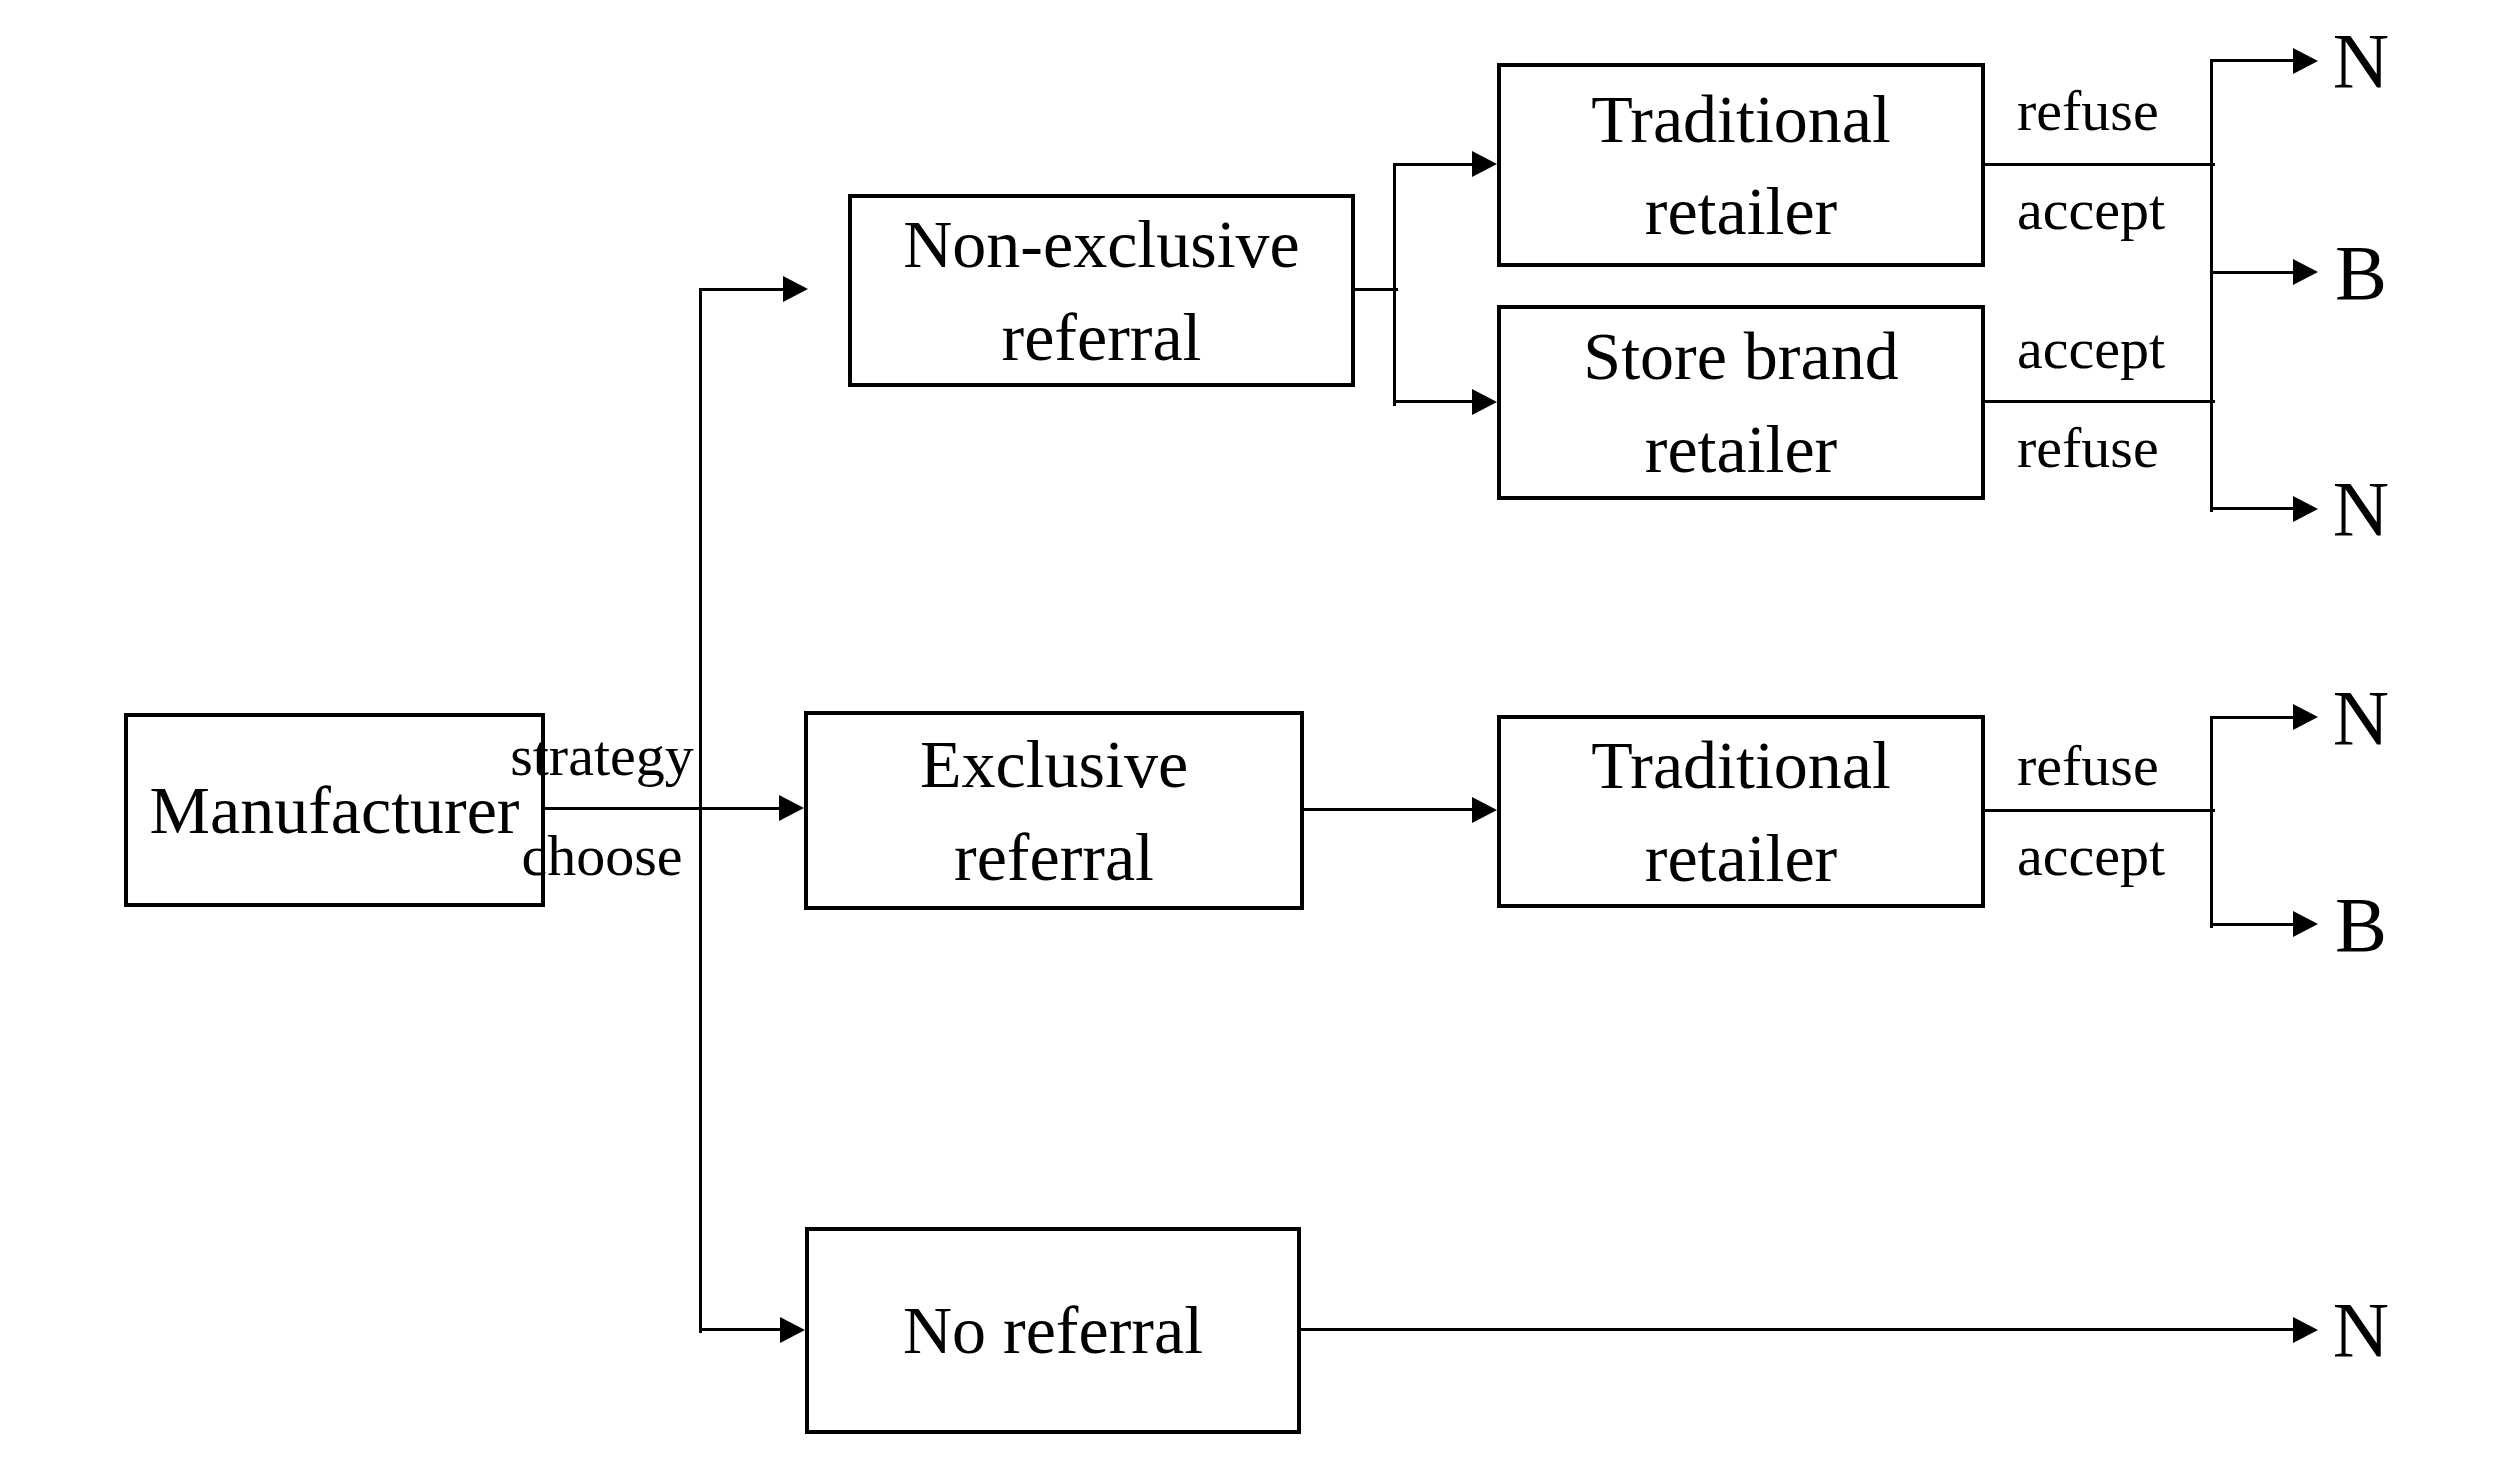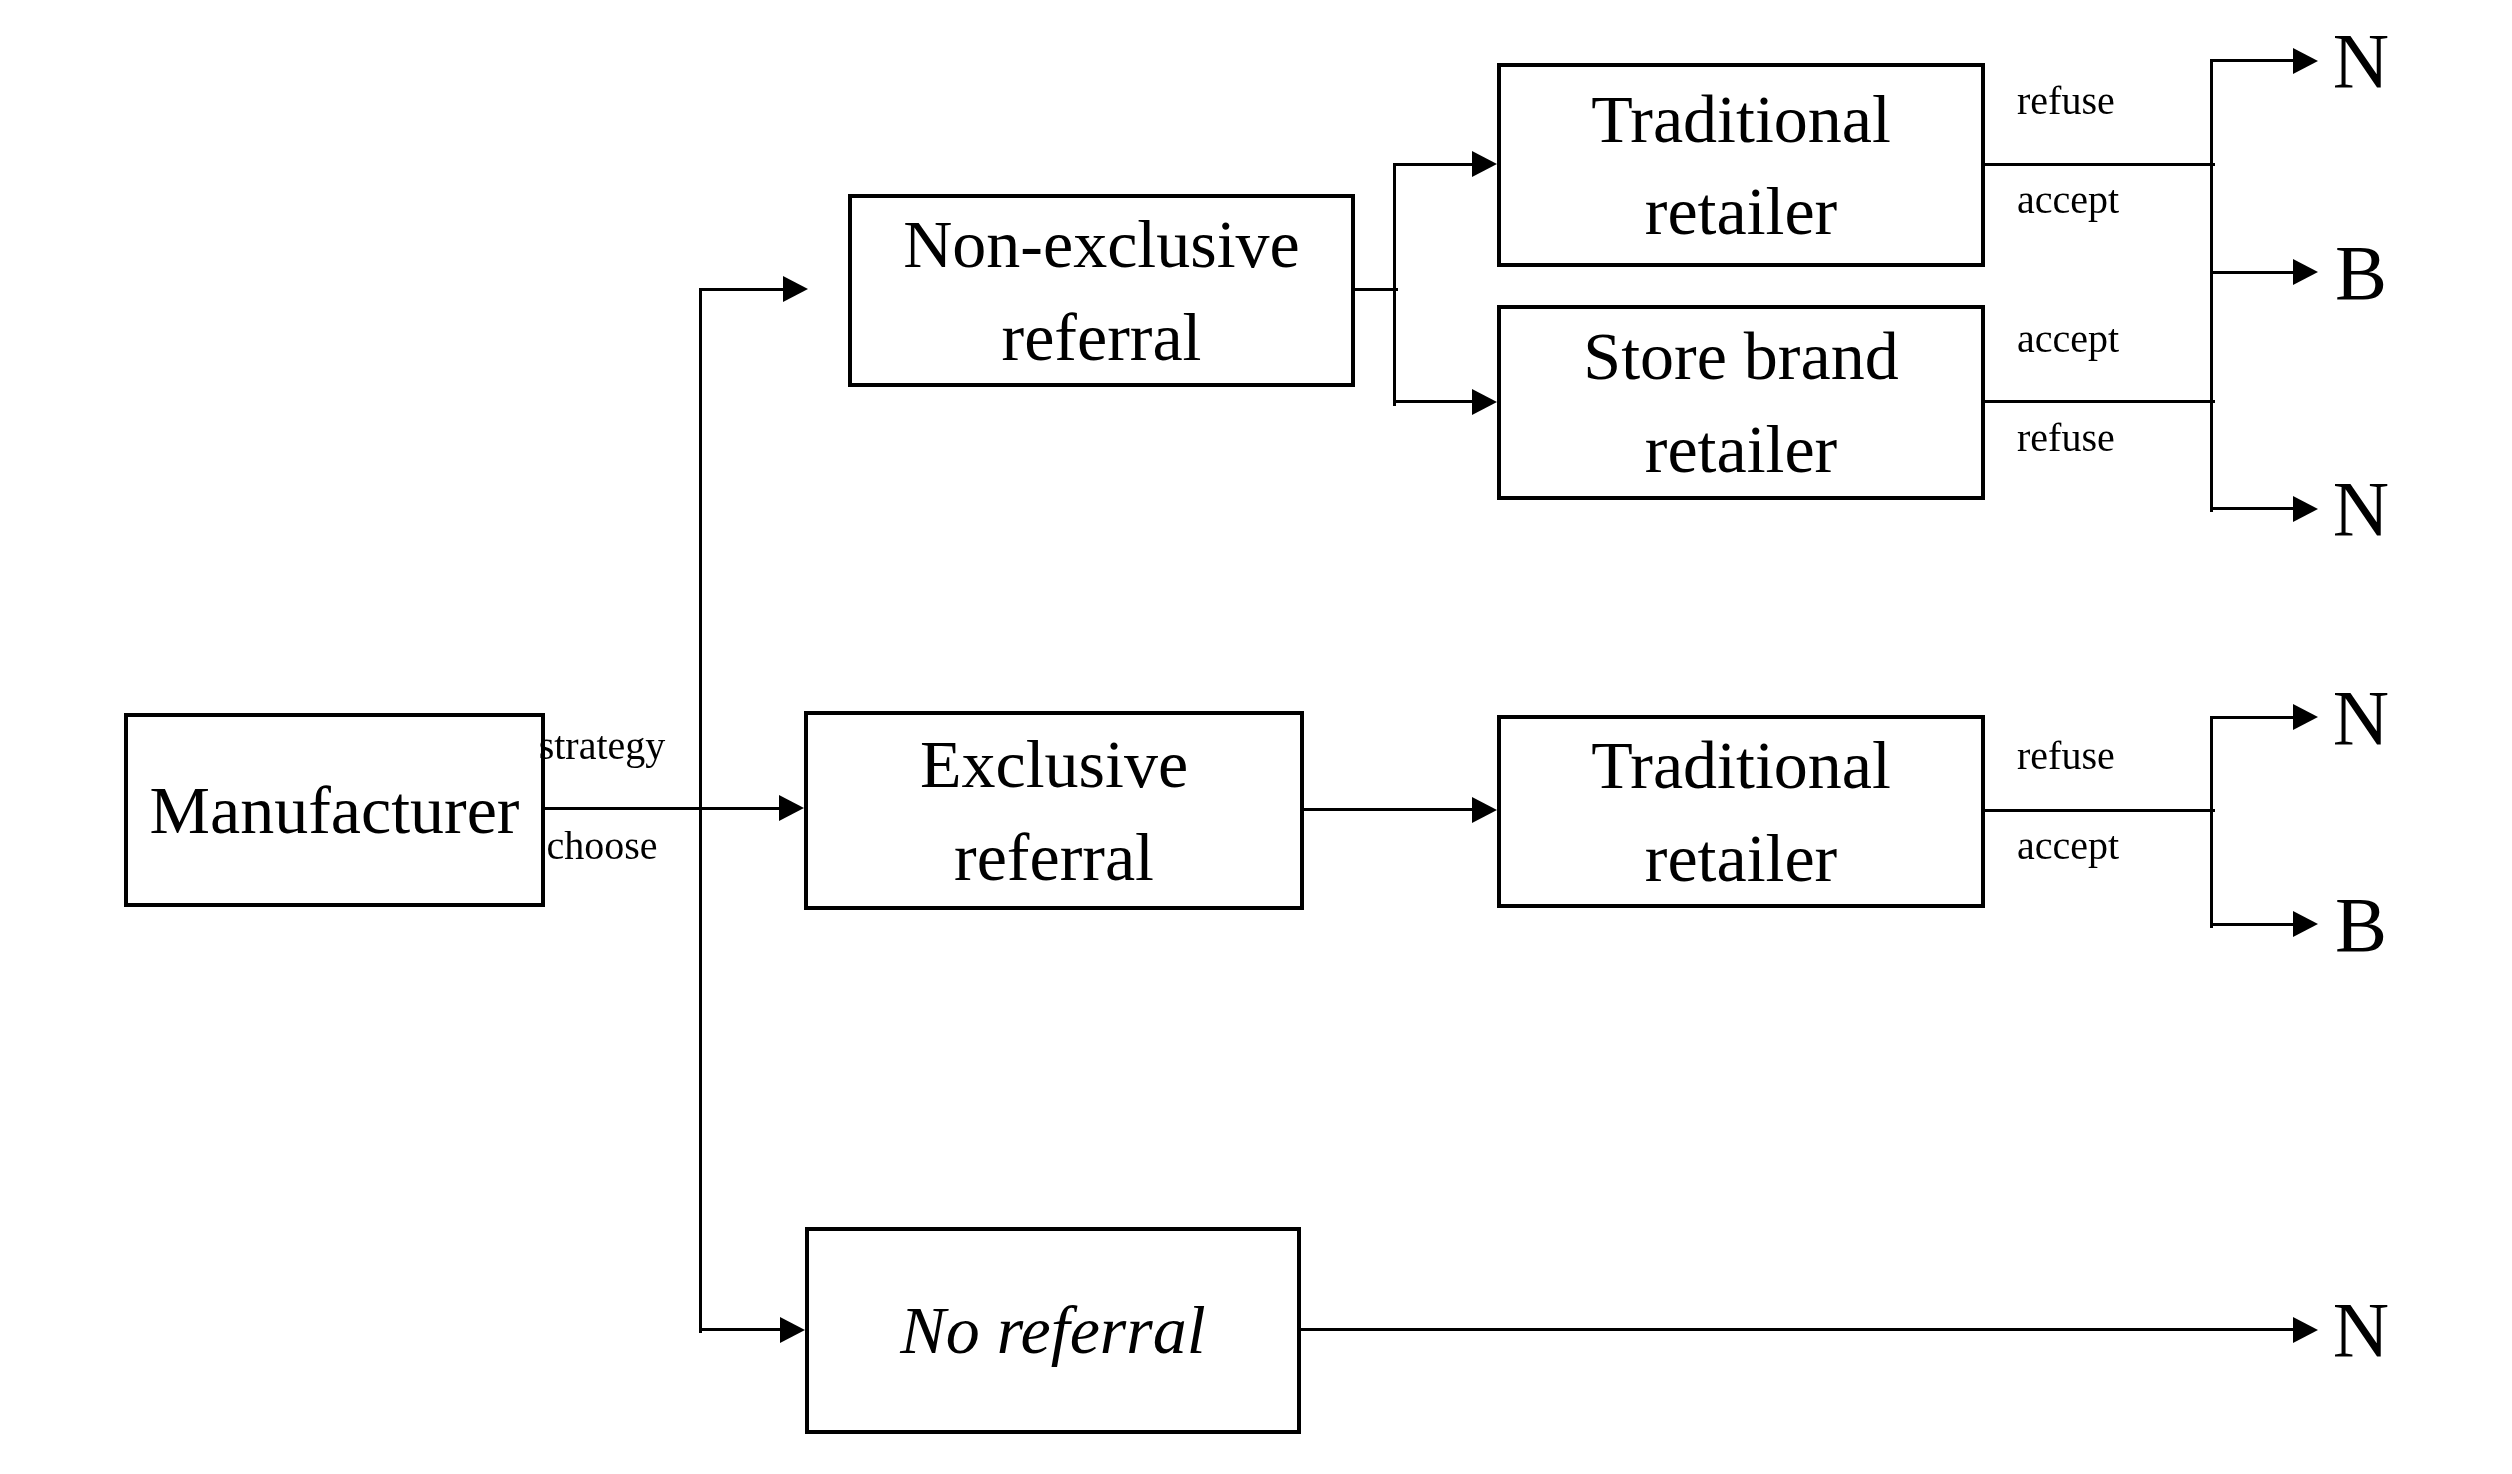--- a/index.html
+++ b/index.html
@@ -41,21 +41,21 @@
   .ah {
     position: absolute;
     width: 0;
     height: 0;
     border-top: 13.3px solid transparent;
     border-bottom: 13.3px solid transparent;
     border-left: 25px solid #000000;
   }
   .lbl {
     position: absolute;
-    font-size: 40px;
+    font-size: 58px;
     line-height: 1.1;
     white-space: nowrap;
   }
   .lbl.centered {
     width: 220px;
     text-align: center;
   }
   .term {
     position: absolute;
     width: 108px;
@@ -125,21 +125,21 @@
     </div>
   </div>
 
   <div class="box" style="left:804px; top:711px; width:500px; height:199px;">
     <div>
       <div>Exclusive</div>
       <div>referral</div>
     </div>
   </div>
 
-  <div class="box" style="left:805px; top:1227px; width:496px; height:207px;font-style:italic;">
+  <div class="box" style="left:805px; top:1227px; width:496px; height:207px;">
     <div>
       <div>No referral</div>
       <div></div>
     </div>
   </div>
 
   <div class="box" style="left:1497px; top:63px; width:488px; height:204px;">
     <div>
       <div>Traditional</div>
       <div>retailer</div>

